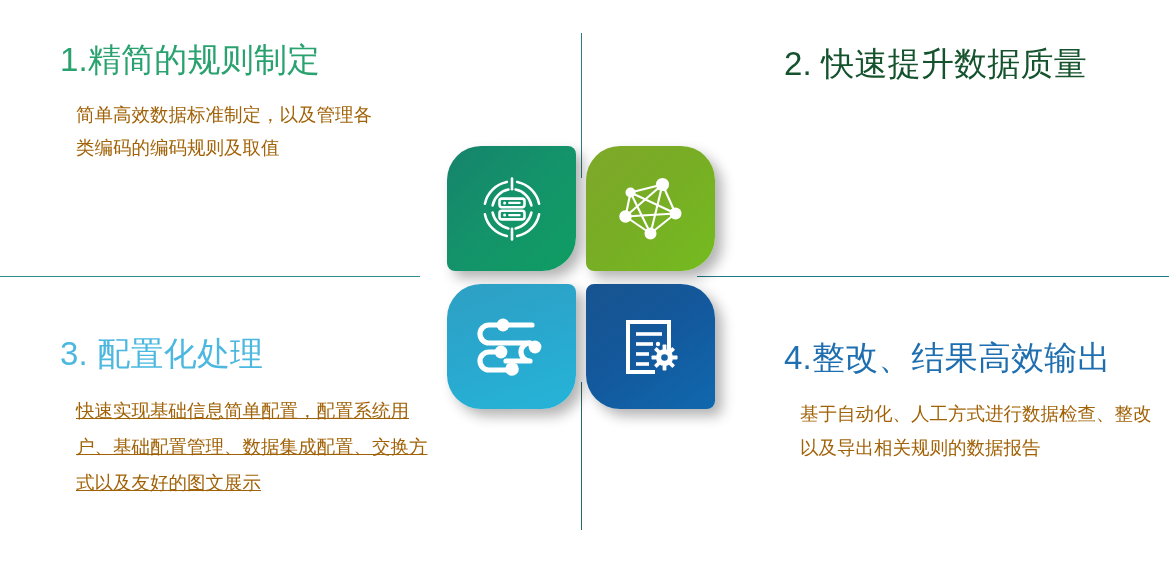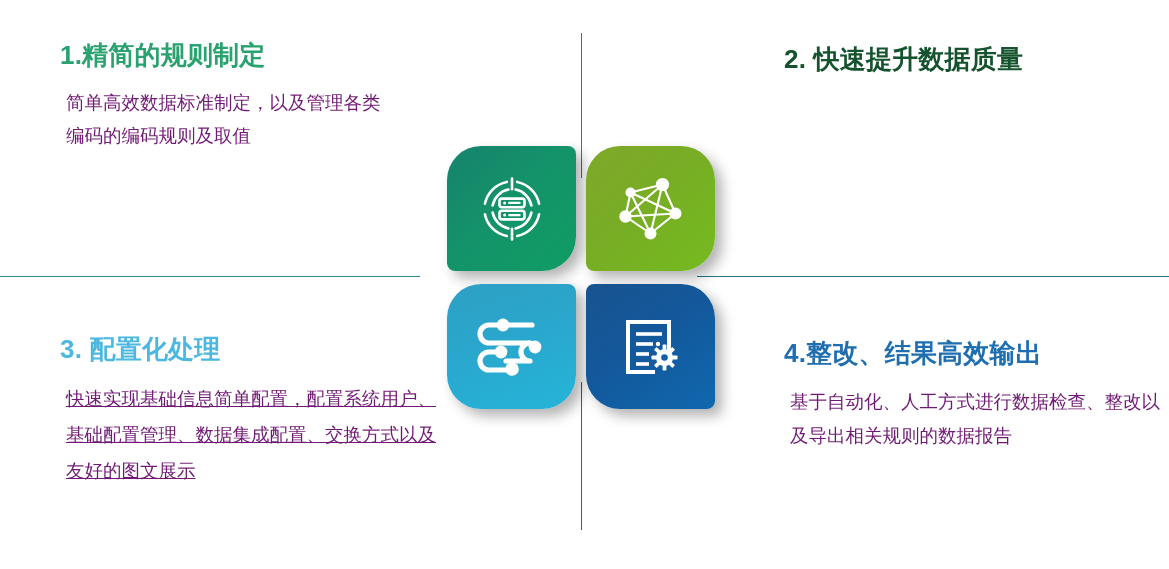--- a/index.html
+++ b/index.html
@@ -49,30 +49,30 @@
     height: 1px;
     background: #1f7a87;
   }
 
   
   .quad {
     position: absolute;
     box-sizing: border-box;
   }
   .quad-title {
-    font-weight: bold;
-    font-size: 26px;
+    font-weight: normal;
+    font-size: 33px;
     letter-spacing: 0.2px;
     margin: 0 0 14px 0;
     white-space: nowrap;
   }
   .quad-body {
     font-size: 18.5px;
-    color: #701a75;
-    margin: 6px;
+    color: #a16207;
+    margin: 16px;
     line-height: 1.72;
     font-weight: 400;
   }
 
   #quad-1 { left: 60px;  top: 38px;  width: 330px; }
   #quad-2 { left: 784px; top: 42px;  width: 330px; }
   #quad-3 { left: 60px;  top: 332px; width: 390px; }
   #quad-4 { left: 784px; top: 336px; width: 390px; }
 
   #quad-1 .quad-body,

